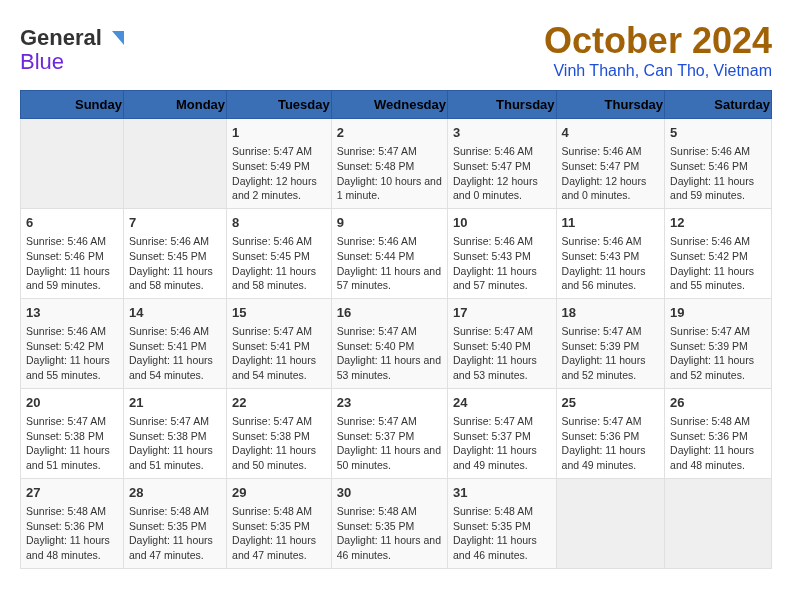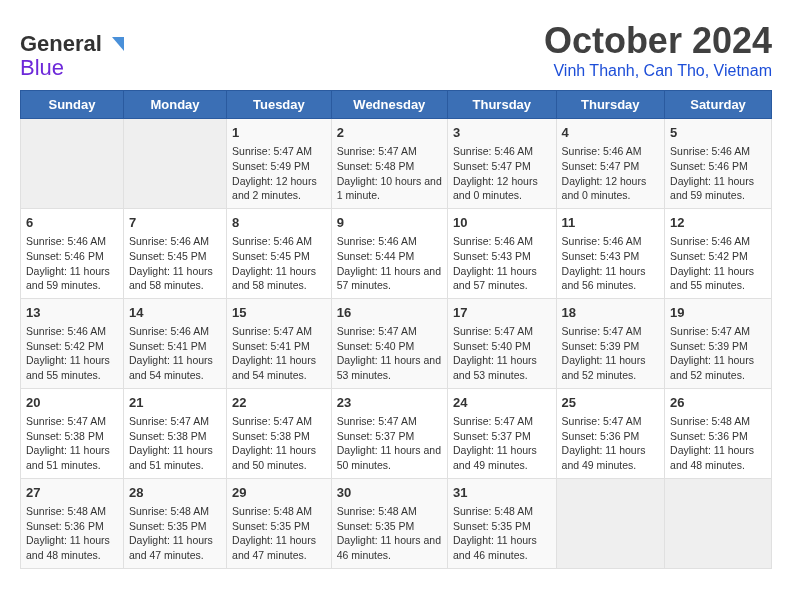--- a/index.html
+++ b/index.html
@@ -6,21 +6,21 @@
     body {
       font-family: Arial, sans-serif;
       background: #fff;
       width: 792px;
       min-height: 612px;
       padding: 20px;
     }
     .header {
       display: flex;
       justify-content: space-between;
-      align-items: flex-end;
+      align-items: center;
       margin-bottom: 10px;
     }
     .logo {
       display: flex;
       flex-direction: column;
       align-items: flex-start;
     }
     .logo-text {
       font-size: 22px;
       font-weight: bold;
@@ -30,37 +30,37 @@
     .logo-row {
       display: flex;
       align-items: center;
     }
     .title-block {
       text-align: right;
     }
     .title-block h1 {
       font-size: 36px;
       font-weight: bold;
-      color: #404040;
+      color: #a16207;
     }
     .title-block h2 {
       font-size: 16px;
       font-weight: normal;
       color: #1d4ed8;
     }
     table {
       width: 100%;
       border-collapse: collapse;
       font-size: 11px;
     }
     thead tr th {
       background-color: #3b6fb5;
-      color: #ffffff;
+      color: #000000;
       padding: 6px 1px;
-      text-align: center;
+      text-align: right;
       font-size: 13px;
       font-weight: bold;
       border: 1px solid #2a5a9f;
     }
     tbody tr {
       border-bottom: 1px solid #ddd;
     }
     tbody tr:nth-child(odd) {
       background-color: #f9f9f9;
     }

